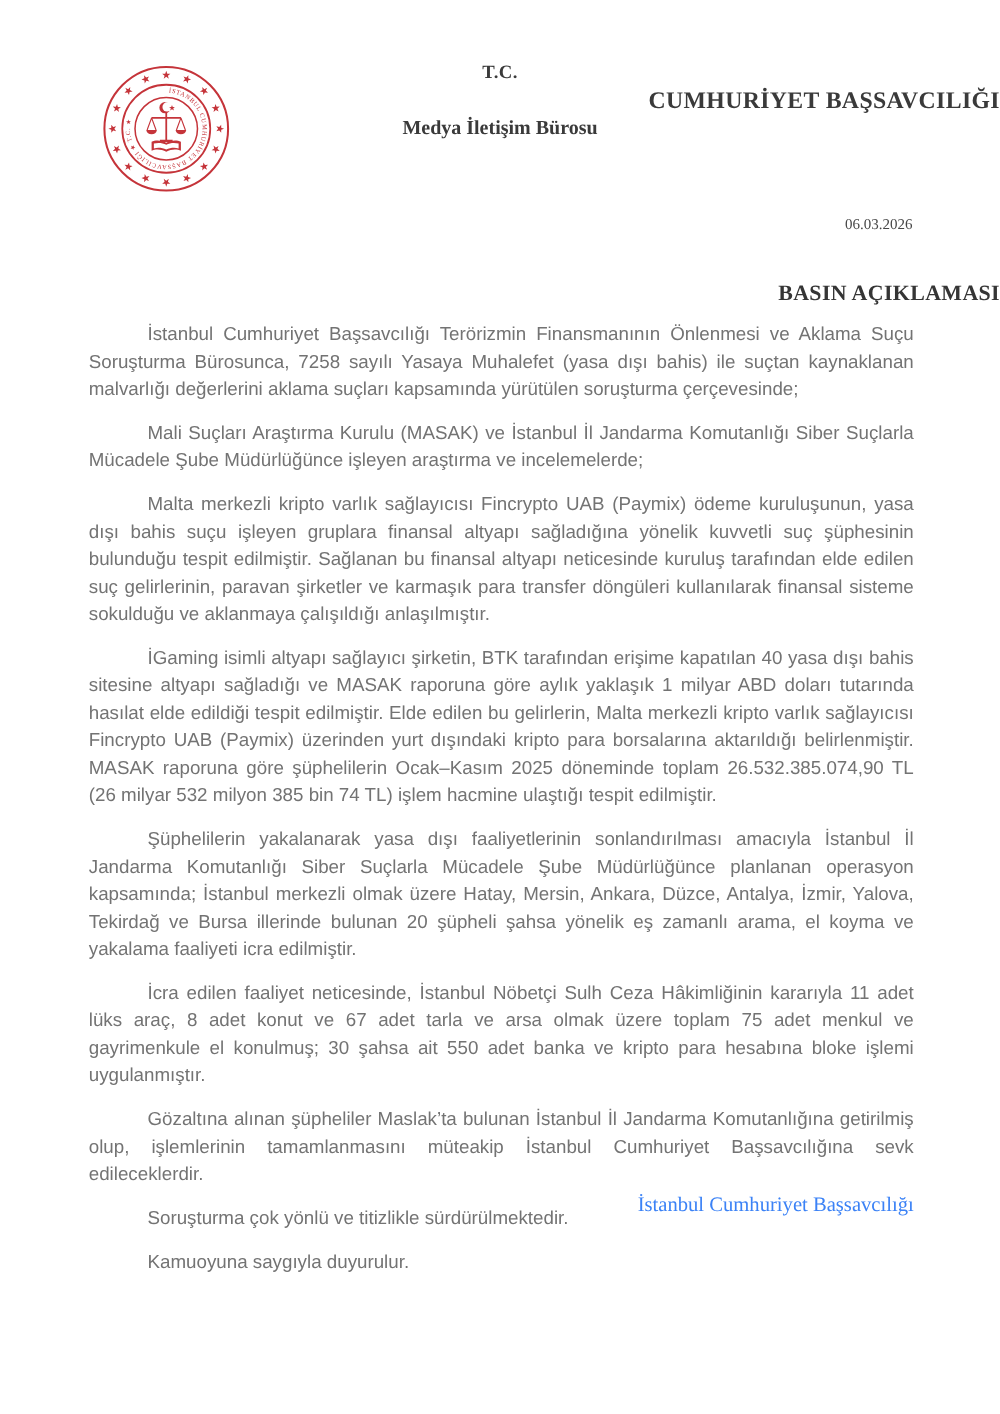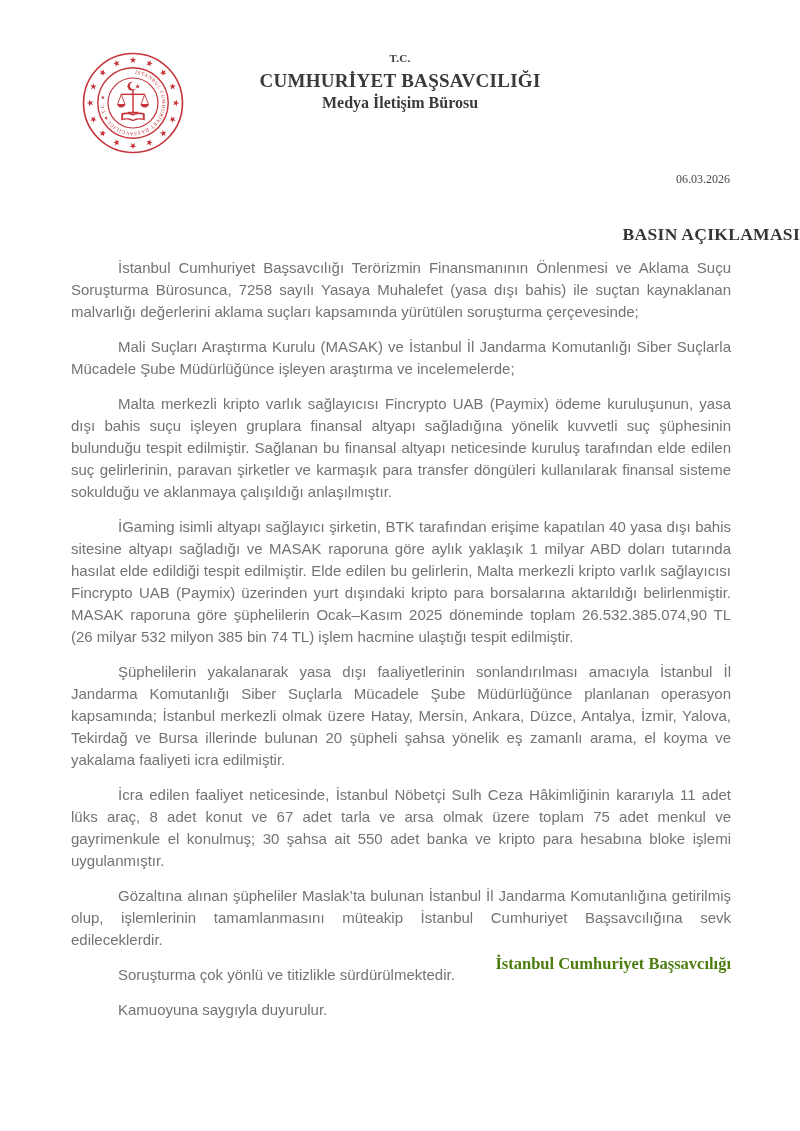--- a/index.html
+++ b/index.html
@@ -21,23 +21,23 @@
     height: 102px;
   }
   .header-text {
     position: absolute;
     left: 0;
     right: 0;
     top: 48px;
     text-align: center;
     color: #3a3a3a;
   }
-  .ht1 { font-size: 11px;  font-weight: bold; line-height: 21px; letter-spacing: .3px; }
+  .ht1 { font-size: 15px;  font-weight: bold; line-height: 21px; letter-spacing: .3px; }
   .ht2 { font-size: 16.5px; font-weight: bold; line-height: 22px; letter-spacing: .4px; }
-  .ht3 { font-size: 19px;  font-weight: bold; line-height: 23px; letter-spacing: .3px; }
+  .ht3 { font-size: 19px;  font-weight: bold; line-height: 23px; letter-spacing: .3px; text-align: right; }
   .ht4 { font-size: 16px;  line-height: 22px; font-weight: bold; }
 
   .date-line {
     position: absolute;
     top: 172px;
     right: 70px;
     font-size: 12px;
     color: #474747;
   }
 
@@ -69,22 +69,22 @@
     margin: 0 0 13px 0;
     text-indent: 47px;
   }
 
   .signature {
     position: absolute;
     right: 69px;
     top: 954px;
     font-family: "Liberation Serif", serif;
     font-size: 16.5px;
-    font-weight: bold;
-    color: #4d7c0f;
+    font-weight: normal;
+    color: #3b82f6;
   }
 </style>
 </head>
 <body>
 
 <div class="page">
 
   <svg class="emblem" viewBox="0 0 100 100" aria-hidden="true">
     <defs>
       <path id="st" d="M50 4.6 L50.8 6.9 L53.2 6.9 L51.3 8.4 L52 10.7 L50 9.3 L48 10.7 L48.7 8.4 L46.8 6.9 L49.2 6.9 Z" fill="#c5343a"></path>

